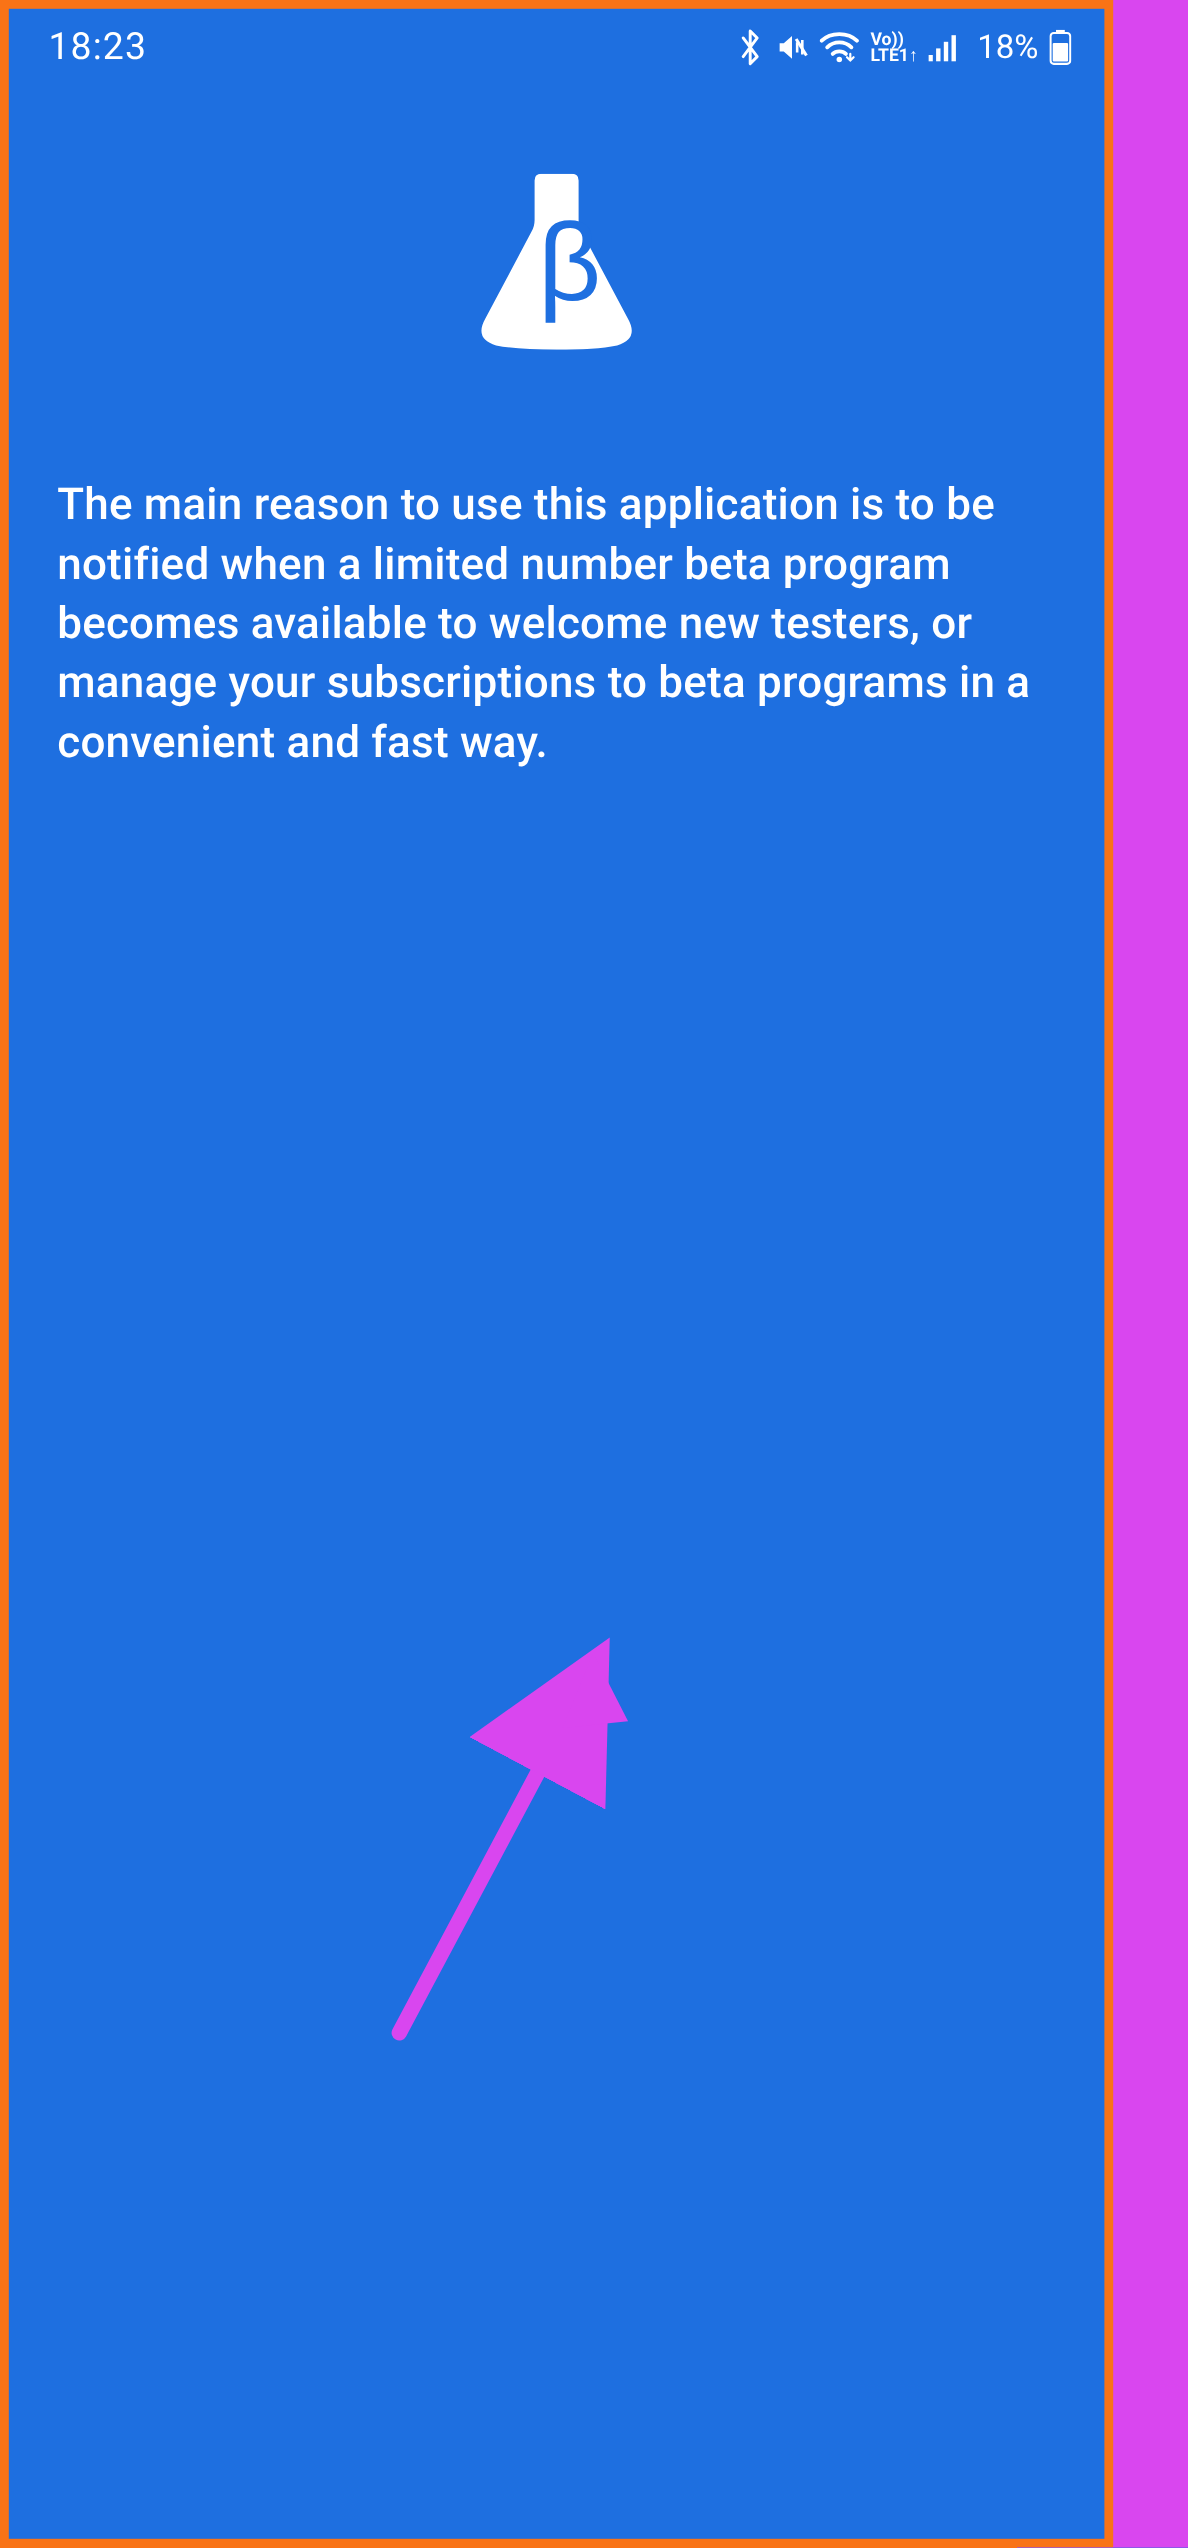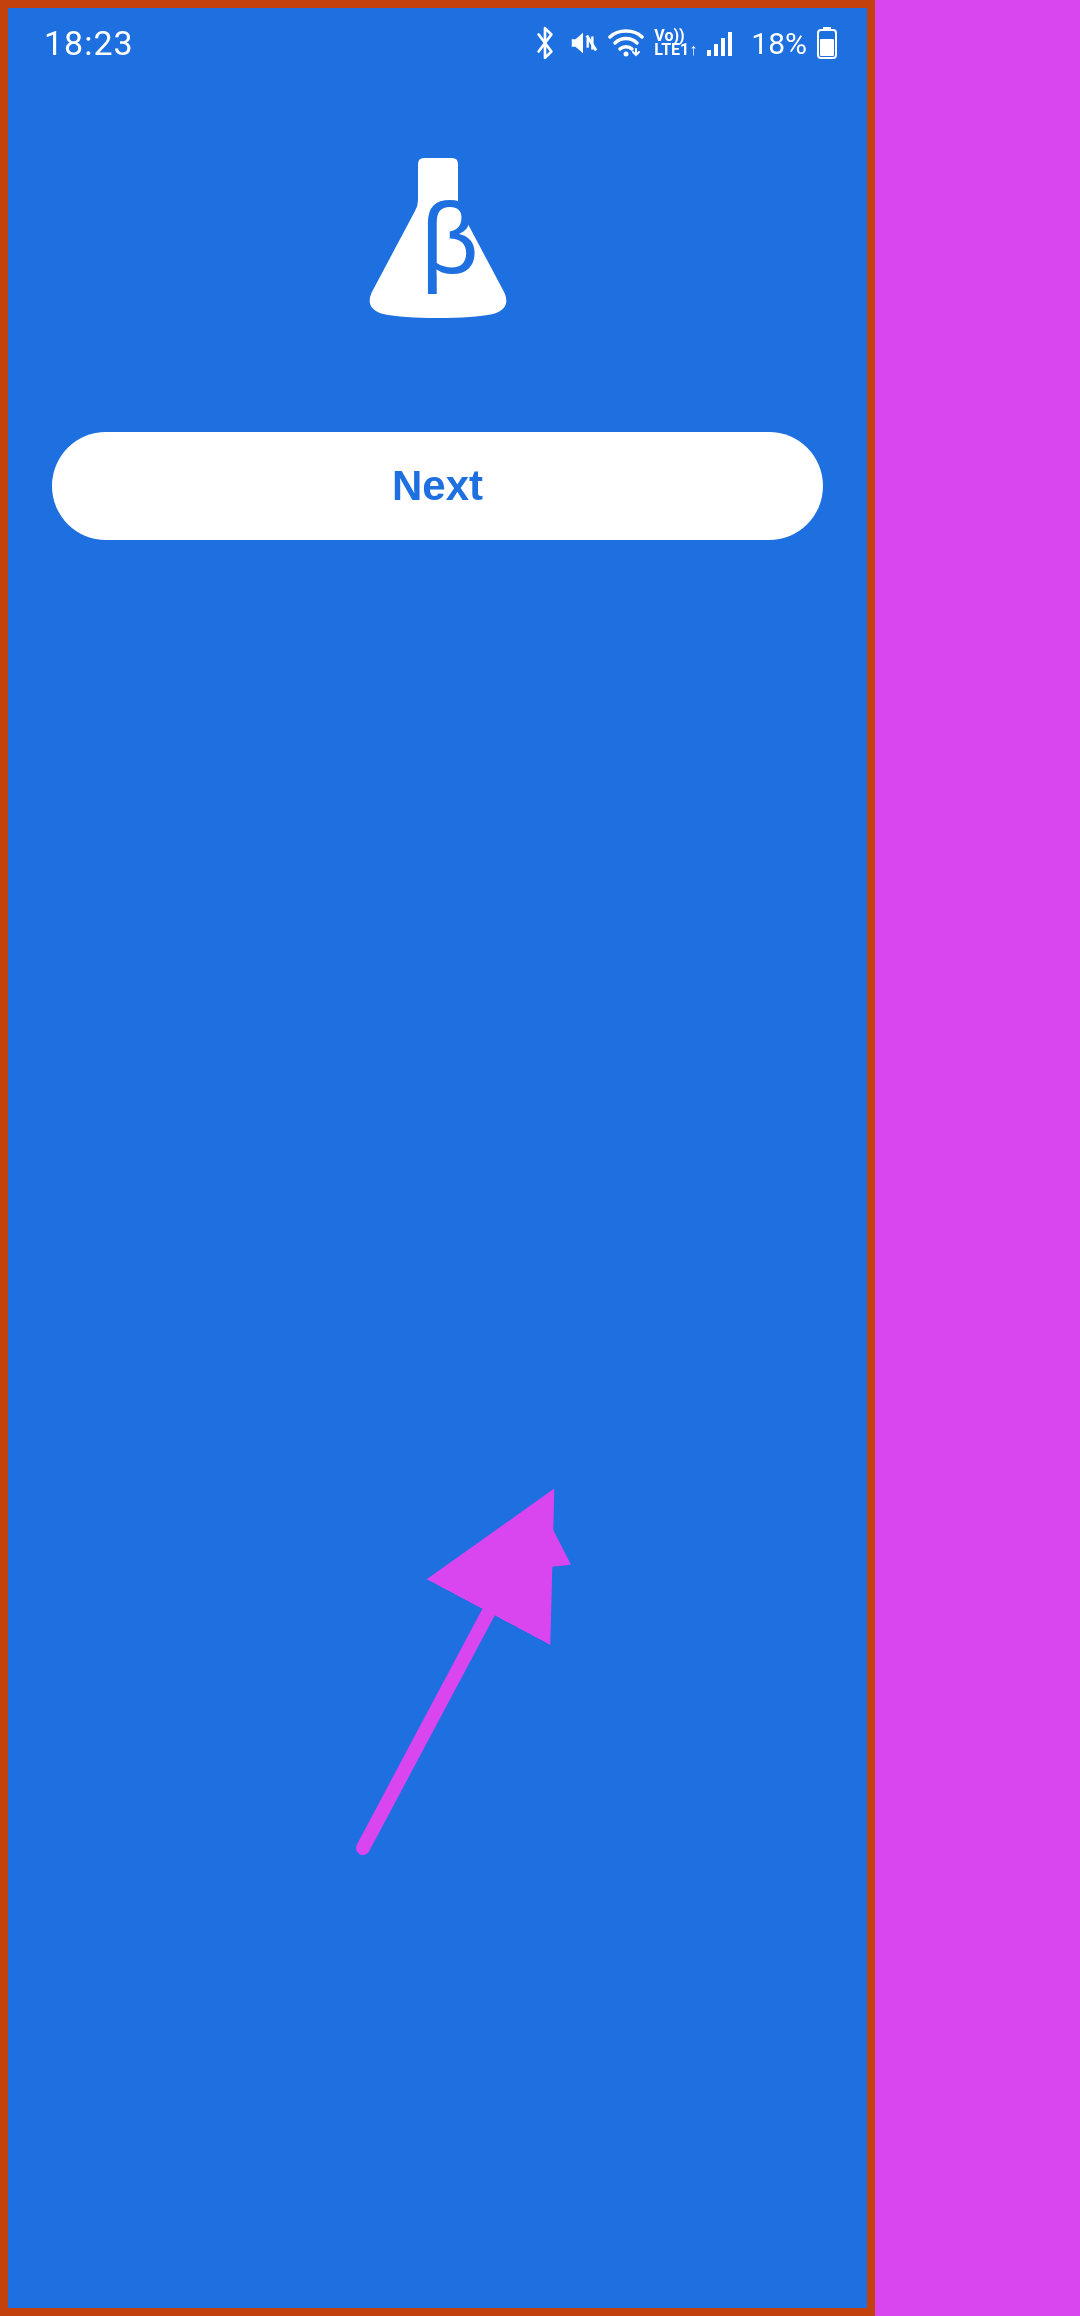--- a/index.html
+++ b/index.html
@@ -10,23 +10,23 @@
   html, body {
     width: 1080px;
     height: 2316px;
     overflow: hidden;
   }
   body {
     font-family: -apple-system, BlinkMacSystemFont, "Segoe UI", Roboto, "Helvetica Neue", Arial, sans-serif;
     background: #d946ef;
   }
   .outer-frame {
-    width: 875px;
+    width: 1012px;
     height: 2316px;
-    background: #c2410c;
+    background: #f97316;
     padding: 8px;
   }
   .screen {
     width: 100%;
     height: 100%;
     background: #1e6fe0;
     display: flex;
     flex-direction: column;
     position: relative;
   }
@@ -191,22 +191,22 @@
                      Q0 150 10 132
                      L52 53
                      Q55 48 55 42
                      Z" fill="#ffffff"></path>
 
             <text x="58" y="115" font-family="Arial, sans-serif" font-size="100" font-weight="400" fill="#1e6fe0">β</text>
           </svg>
         </span>
       </div>
 
-
-      <button class="next-button">Next</button>
+      <p class="paragraph">The main reason to use this application is to be notified when a limited number beta program becomes available to welcome new testers, or manage your subscriptions to beta programs in a convenient and fast way.</p>
+
     </div>
 
     <svg class="annotation-arrow" width="1080" height="2316" viewBox="0 0 1080 2316" style="left:0; top:0;">
       <defs>
         <marker id="arrowhead" markerWidth="10" markerHeight="10" refX="6" refY="5" orient="auto">
           <path d="M0 0 L10 5 L0 10 Z" fill="#d946ef"></path>
         </marker>
       </defs>
       <line x1="355" y1="1840" x2="520" y2="1530" stroke="#d946ef" stroke-width="14" stroke-linecap="round" marker-end="url(#arrowhead)"></line>
 

